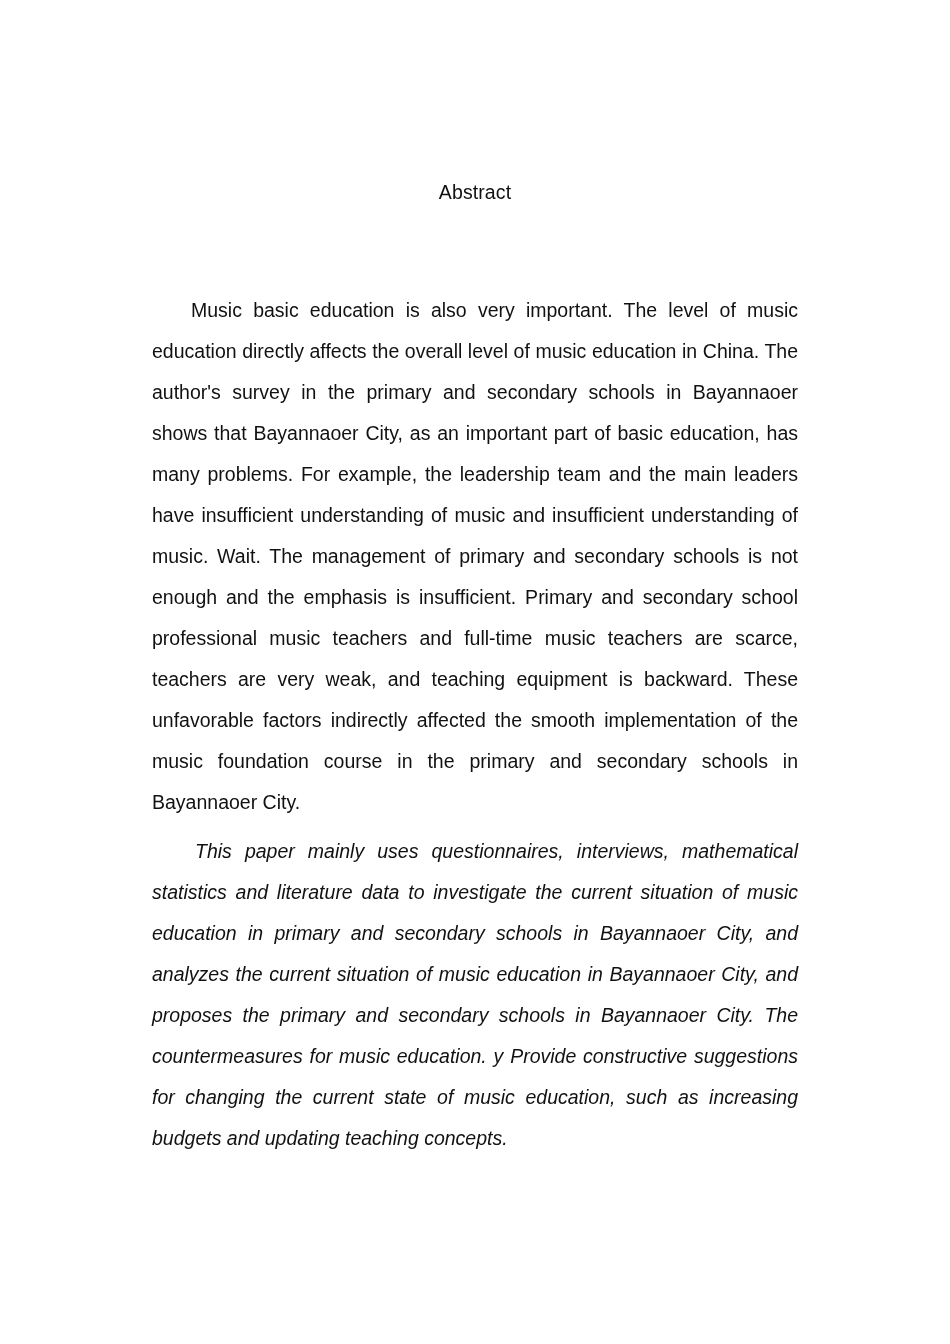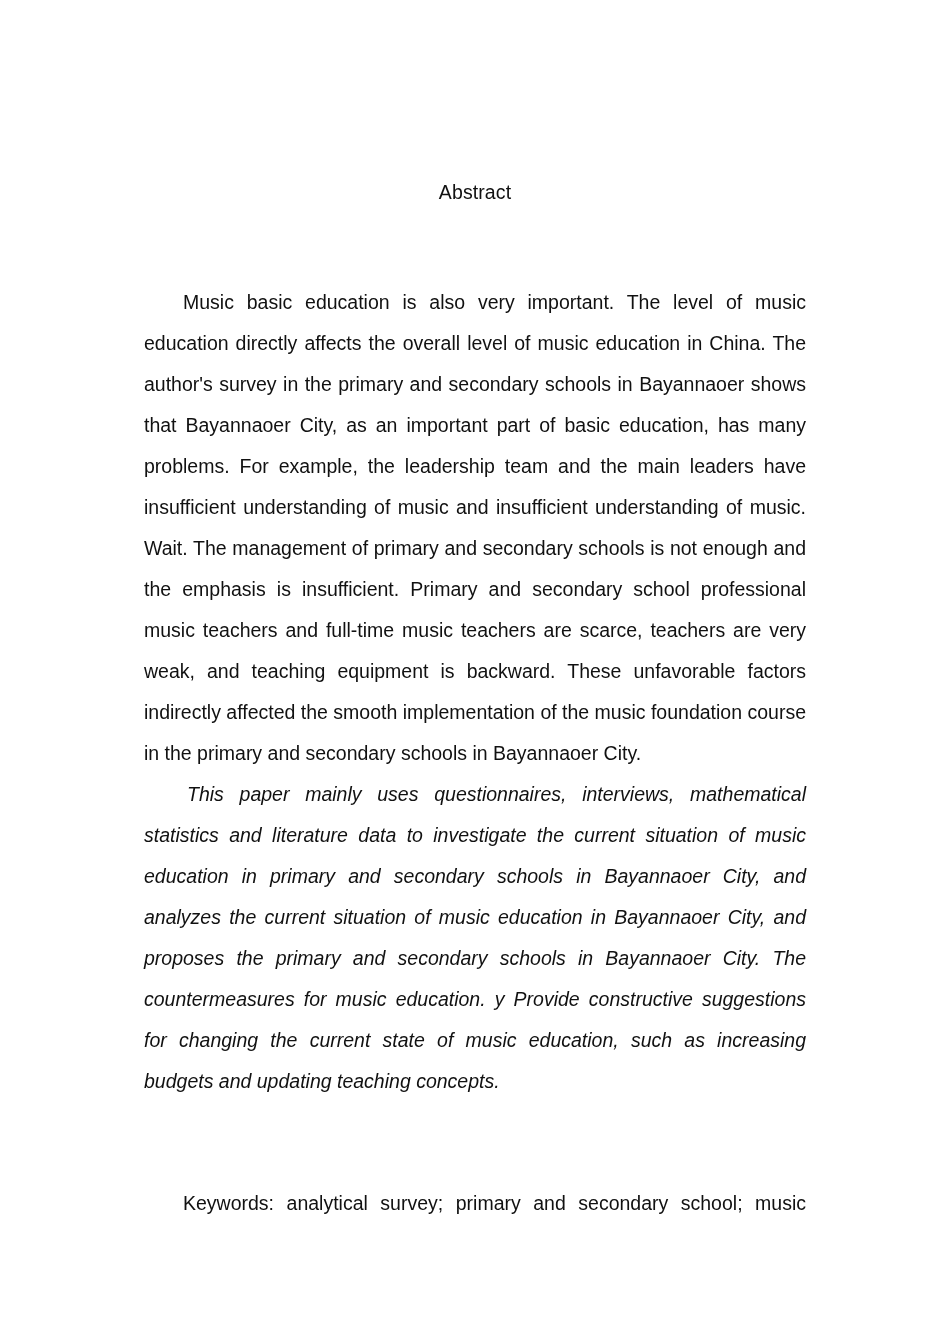--- a/index.html
+++ b/index.html
@@ -37,21 +37,21 @@
       left: 144px;
       width: 662px;
       top: 282px;
       font-size: 19.5px;
       line-height: 41px;
       text-align: justify;
       letter-spacing: 0px;
       word-spacing: 0px;
     }
     .body-text p {
-      margin: 0;
+      margin: 8px;
       text-indent: 39px;
       text-align: justify;
     }
     .body-text p.p2 {
       text-indent: 43px;
       font-style: italic;
     }
     .keywords {
       position: absolute;
       left: 144px;
@@ -68,14 +68,13 @@
 <body>
 
 <div class="page">
   <div class="title">Abstract</div>
 
   <div class="body-text">
     <p class="p1">Music basic education is also very important. The level of music education directly affects the overall level of music education in China. The author's survey in the primary and secondary schools in Bayannaoer shows that Bayannaoer City, as an important part of basic education, has many problems. For example, the leadership team and the main leaders have insufficient understanding of music and insufficient understanding of music. Wait. The management of primary and secondary schools is not enough and the emphasis is insufficient. Primary and secondary school professional music teachers and full-time music teachers are scarce, teachers are very weak, and teaching equipment is backward. These unfavorable factors indirectly affected the smooth implementation of the music foundation course in the primary and secondary schools in Bayannaoer City.</p>
     <p class="p2">This paper mainly uses questionnaires, interviews, mathematical statistics and literature data to investigate the current situation of music education in primary and secondary schools in Bayannaoer City, and analyzes the current situation of music education in Bayannaoer City, and proposes the primary and secondary schools in Bayannaoer City. The countermeasures for music education. y Provide constructive suggestions for changing the current state of music education, such as increasing budgets and updating teaching concepts.</p>
   </div>
 
-  <div class="keywords">Keywords: analytical survey; primary and secondary school; music</div>
 </div>
 
 </body></html>

